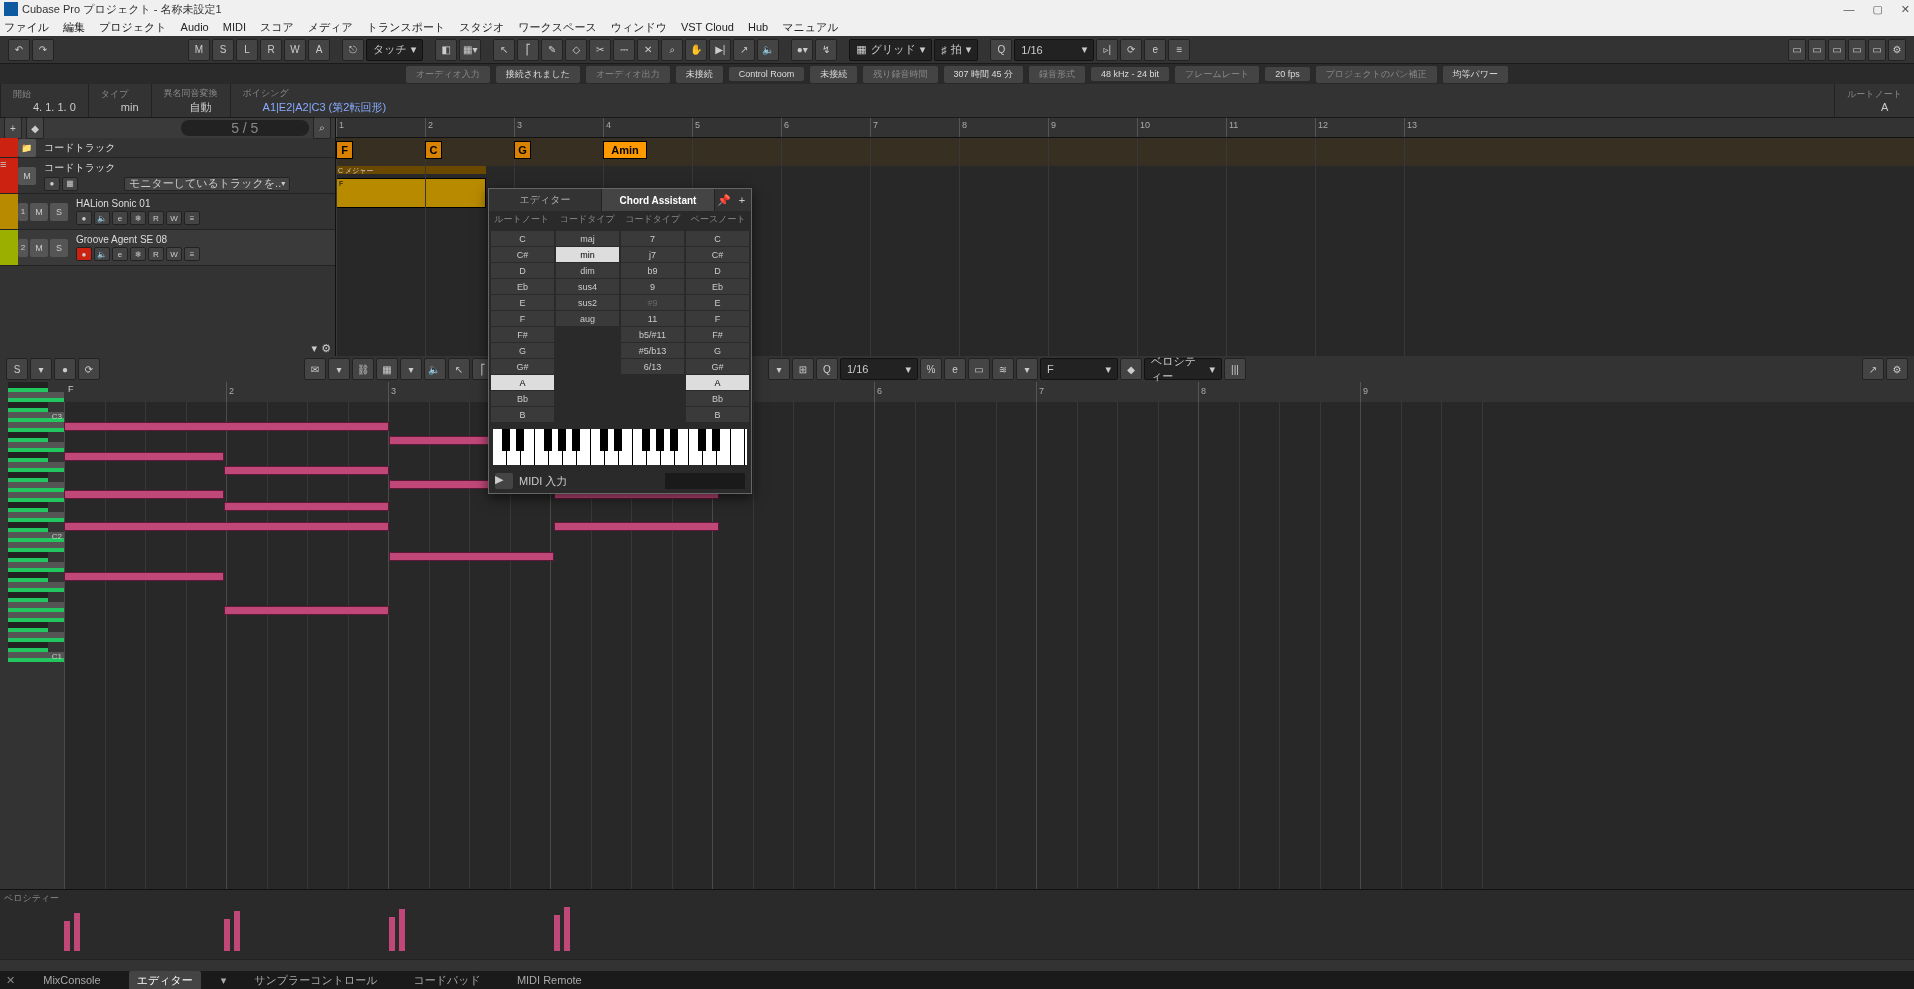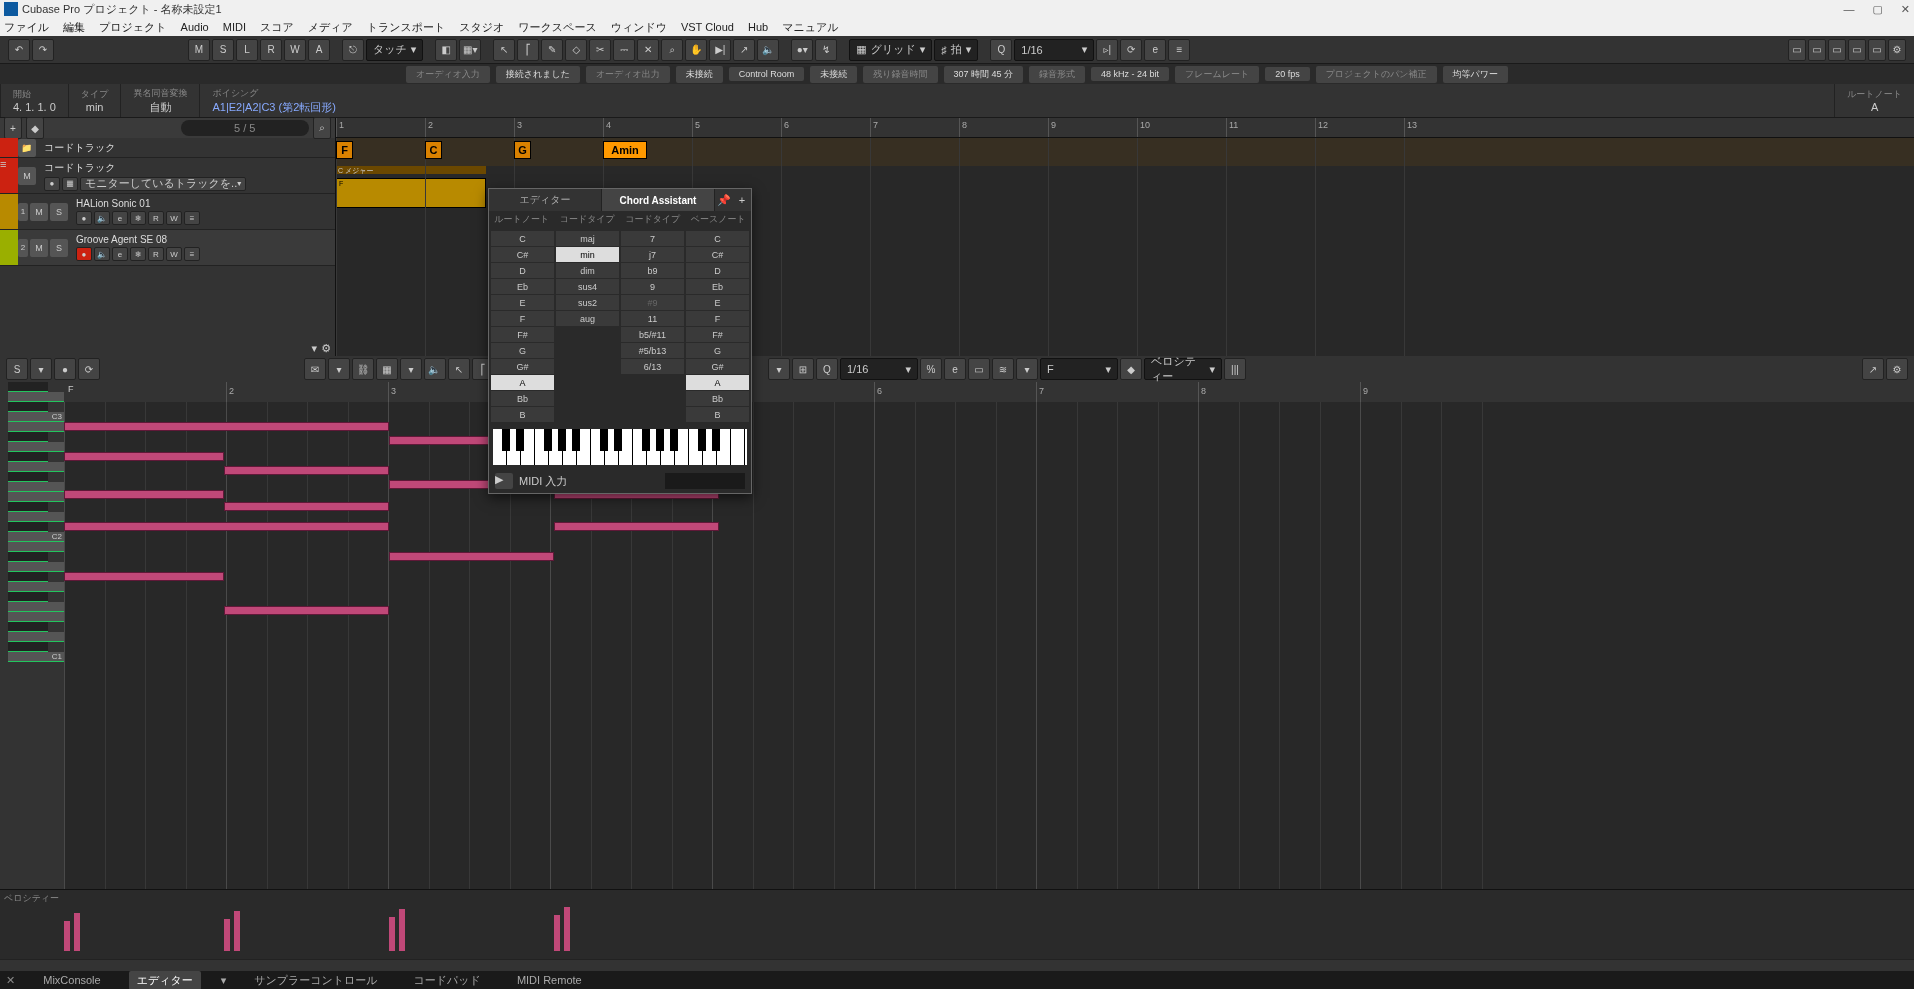--- a/index.html
+++ b/index.html
@@ -13,27 +13,27 @@
 .tbtn { width: 22px; height: 22px; background: #444; border: 1px solid #222; color: #ccc; display: flex; align-items: center; justify-content: center; font-size: 10px; border-radius: 2px;}
 .tbtn.small{width:18px;}
 .tsel { height: 22px; background: #222; border: 1px solid #111; color: #ccc; display: flex; align-items: center; padding: 0 6px; font-size: 10px; border-radius: 2px; gap:4px;}
 .sep { width: 8px; }
 .statusbar { height: 20px; background: #2a2a2a; display: flex; align-items: center; justify-content: center; gap: 6px; font-size: 10px; color: #aaa; }
 .statusbar .pill { background: #444; padding: 2px 10px; border-radius: 2px; color: #ddd; font-size:9px;}
 .statusbar .pill.dim{color:#888;}
 .infobar { height: 34px; background: #333; display: flex; color: #999; border-bottom: 1px solid #1a1a1a;}
 .infobar .cell { padding: 2px 12px; border-left: 1px solid #222; display:flex; flex-direction:column; justify-content:center;}
 .infobar .cell .lbl { font-size: 9px; color: #888;}
-.infobar .cell .val { font-size: 11px; color: #ccc; text-align:center;}
+.infobar .cell .val { font-size: 11px; color: #ccc; text-align:center;margin-left:20px;}
 .infobar .cell.blue .val{color:#88aaff;}
 .infobar .spacer{flex:1;}
 .arrange { display: flex; height: 238px; background: #282828; position:relative;}
 .tracklist { width: 336px; background: #333; display:flex; flex-direction:column; border-right:1px solid #111;}
 .trackheader{height:20px;background:#3a3a3a;display:flex;align-items:center;padding:0 4px;gap:4px;}
-.trackheader .srch{flex:1;height:16px;background:#222;border-radius:8px;font-size:11px;display:flex;align-items:center;justify-content:center;color:#888;}
+.trackheader .srch{flex:1;height:16px;background:#222;border-radius:8px;font-size:14px;display:flex;align-items:center;justify-content:center;color:#888;}
 .track{height:36px;display:flex;align-items:center;border-bottom:1px solid #222;}
 .track .tab{width:18px;height:100%;}
 .track .body{flex:1;padding:2px 4px;}
 .track .name{font-size:10px;color:#ddd;}
 .track .ctrls{display:flex;gap:2px;margin-top:2px;}
 .track .ctrls .c{width:16px;height:14px;background:#444;border:1px solid #222;font-size:8px;display:flex;align-items:center;justify-content:center;color:#ccc;border-radius:2px;}
 .track.io .tab{background:#c21;}
 .track.chord .tab{background:#c21;}
 .track.t1 .tab{background:#b88a00;}
 .track.t2 .tab{background:#9aaf00;}
@@ -47,21 +47,21 @@
 .events .grid{position:absolute;top:0;bottom:0;border-left:1px solid #383838;}
 .chordlane{position:absolute;top:0;left:0;right:0;height:28px;background:rgba(139,90,0,0.15);}
 .chordev{position:absolute;top:3px;height:18px;background:#d98100;color:#000;font-size:11px;font-weight:bold;display:flex;align-items:center;justify-content:center;border:1px solid #000;}
 .chordev.sel{background:#ff9900;}
 .chordtrackbg{position:absolute;top:28px;height:8px;left:0;background:#6b4800;font-size:7px;color:#ccc;padding:0 2px;}
 .midipart{position:absolute;top:40px;height:30px;background:#b88a00;border:1px solid #000;}
 .lower{display:flex;flex-direction:column;height:calc(989px - 18px - 18px - 28px - 20px - 34px - 238px - 18px);}
 .lowertoolbar{height:26px;background:#333;display:flex;align-items:center;padding:0 6px;gap:2px;}
 .pianoroll{flex:1;display:flex;position:relative;background:#282828;}
 .keys{width:64px;background:#333;position:relative;}
-.key{position:absolute;left:8px;right:0;border-bottom:1px solid #22c55e;background:#555;padding-left:16px;}
+.key{position:absolute;left:8px;right:0;border-bottom:4px solid #22c55e;background:#555;padding-left:16px;}
 .key.black{background:#222;right:16px;z-index:2;}
 .key .lbl{position:absolute;right:2px;font-size:8px;color:#ccc;}
 .prgrid{flex:1;position:relative;overflow:hidden;}
 .prruler{height:20px;background:#333;position:relative;}
 .prruler .tick{position:absolute;top:0;height:100%;border-left:1px solid #555;color:#aaa;font-size:9px;padding:4px 2px;}
 .prnotes{position:relative;height:calc(100% - 20px);}
 .prnotes .vline{position:absolute;top:0;bottom:0;border-left:1px solid #383838;}
 .prnotes .vline.strong{border-left:1px solid #4a4a4a;}
 .note{position:absolute;height:9px;background:#c04878;border:1px solid #601838;}
 .velbar{height:70px;background:#2a2a2a;border-top:1px solid #111;position:relative;}
@@ -250,21 +250,21 @@
     <div class="track chord">
       <div class="tab">≡</div>
       <div class="ms">
           <div class="b">M</div>
         </div>
       <div class="body">
         <div class="name">コードトラック</div>
         <div class="ctrls">
           <div class="c">●</div>
           <div class="c">▦</div>
-          <div class="c" style="width:auto;padding:0 4px;"><span>モニターしているトラックを..</span> ▾</div>
+          <div class="c" style="width:auto;padding:0 4px;margin-left:44px;"><span>モニターしているトラックを..</span> ▾</div>
         </div>
       </div>
     </div>
     <div class="track t1">
       <div class="tab"></div>
       <div class="ms">
         <div class="b" style="width:10px;font-size:8px;">1</div>
         <div class="b">M</div>
         <div class="b">S</div>
       </div>

